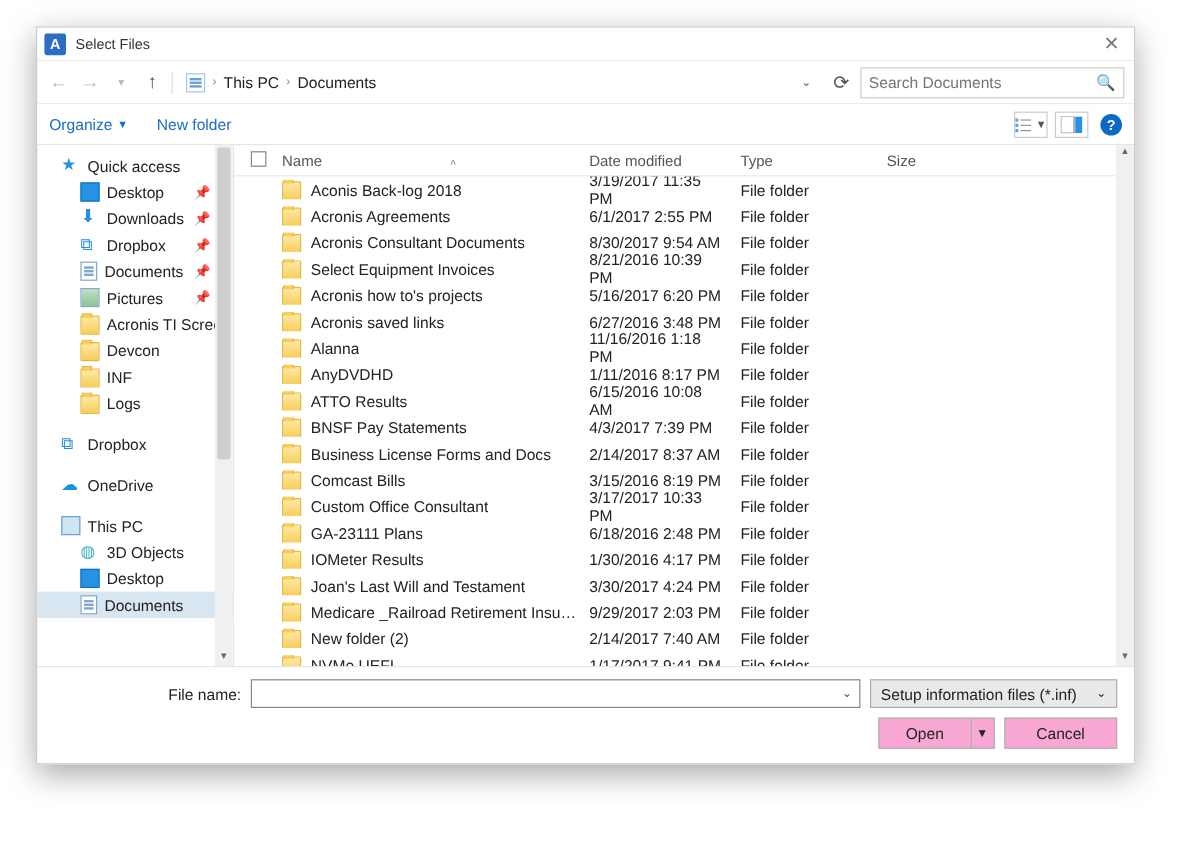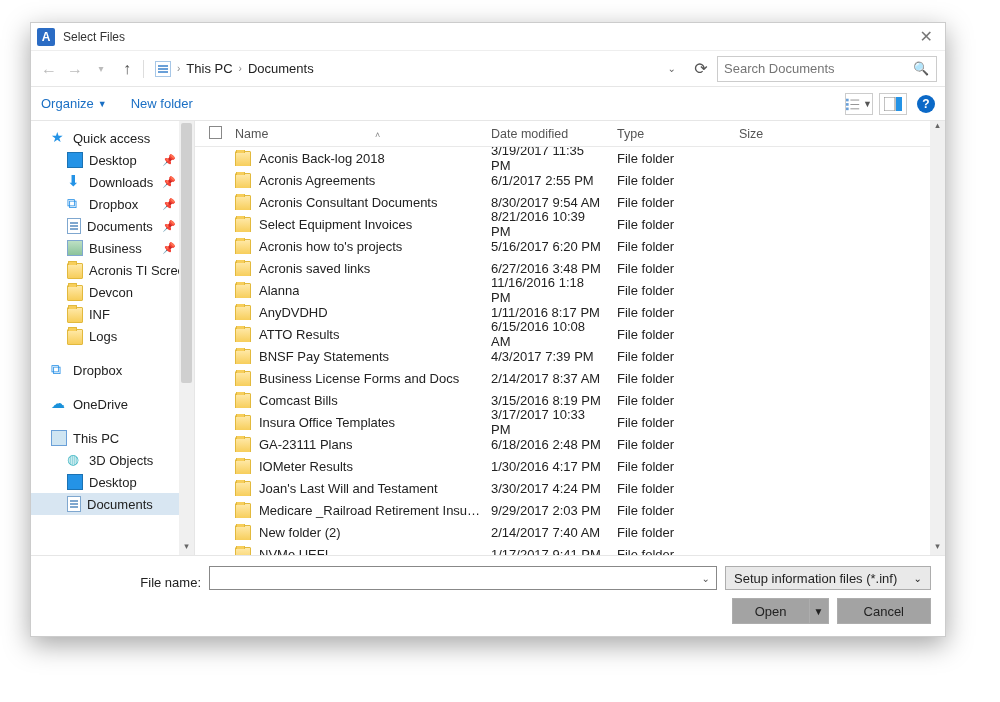--- a/index.html
+++ b/index.html
@@ -80,27 +80,27 @@
   .sort-ind { font-size:9px; color:#888; }
   
   .fp-rows { position:absolute; top:26px; left:0; right:15px; bottom:0; overflow:hidden; }
   .row { height:22px; display:flex; align-items:center; font-size:13px; color:#222; }
   .row .c-name { display:flex; gap:8px; align-items:center; overflow:hidden; white-space:nowrap; text-overflow:ellipsis; }
   .row .name-txt { overflow:hidden; white-space:nowrap; text-overflow:ellipsis; }
   .chkbox { width:13px; height:13px; border:1px solid #888; display:inline-block; background:#fff; }
   
   
   .bottom { border-top:1px solid #e6e6e6; padding:10px 14px 12px 14px; }
-  .fname-row { display:flex; align-items:flex-end; gap:8px; }
+  .fname-row { display:flex; align-items:center; gap:8px; }
   .fname-label { font-size:13px; color:#222; width:156px; text-align:right; }
   .fname-input { flex:1; height:24px; border:1px solid #888; padding:0 6px; font-size:13px; display:flex; align-items:center; justify-content:flex-end; }
   .fname-input .dd { font-size:10px; color:#555; }
   .filter { width:206px; height:24px; border:1px solid #adadad; background:#e9e9e9; display:flex; align-items:center; padding:0 8px; font-size:13px; color:#222; justify-content:space-between; }
   .btns { display:flex; justify-content:flex-end; gap:8px; margin-top:8px; }
-  .btn { height:26px; border:1px solid #adadad; background:#a3a3a3; font-size:13px; color:#222; display:flex; align-items:center; }
+  .btn { height:26px; border:1px solid #adadad; background:#f9a8d4; font-size:13px; color:#222; display:flex; align-items:center; }
   .btn.split .lbl { padding:0 22px; border-right:1px solid #adadad; height:100%; display:flex; align-items:center; }
   .btn.split .dd { width:18px; text-align:center; font-size:10px; }
   .btn.plain { padding: 0 26px; }
 </style>
 </head>
 <body>
 
 <div class="shadow-wrap">
 
   <div class="titlebar">
@@ -187,21 +187,21 @@
             <span style="flex:1;overflow:hidden;text-overflow:ellipsis;">Dropbox</span>
             <span class="pin" style="margin-right:18px;">📌</span>
           </div>
           <div class="sb-item">
             <span class="ico ico-doc"></span>
             <span style="flex:1;overflow:hidden;text-overflow:ellipsis;">Documents</span>
             <span class="pin" style="margin-right:18px;">📌</span>
           </div>
           <div class="sb-item">
             <span class="ico ico-pic"></span>
-            <span style="flex:1;overflow:hidden;text-overflow:ellipsis;">Business</span>
+            <span style="flex:1;overflow:hidden;text-overflow:ellipsis;">Pictures</span>
             <span class="pin" style="margin-right:18px;">📌</span>
           </div>
           <div class="sb-item">
             <span class="ico ico-folder"></span>
             <span style="flex:1;overflow:hidden;text-overflow:ellipsis;">Acronis TI Screen</span>
           </div>
           <div class="sb-item">
             <span class="ico ico-folder"></span>
             <span style="flex:1;overflow:hidden;text-overflow:ellipsis;">Devcon</span>
           </div>
@@ -381,21 +381,21 @@
               <span class="name-txt">Comcast Bills</span>
             </div>
             <div class="col c-date">3/15/2016 8:19 PM</div>
             <div class="col c-type">File folder</div>
             <div class="col c-size"></div>
           </div>
           <div class="row">
             <div class="col c-check"></div>
             <div class="col c-name">
               <span class="ico ico-folder"></span>
-              <span class="name-txt">Insura Office Templates</span>
+              <span class="name-txt">Custom Office Consultant</span>
             </div>
             <div class="col c-date">3/17/2017 10:33 PM</div>
             <div class="col c-type">File folder</div>
             <div class="col c-size"></div>
           </div>
           <div class="row">
             <div class="col c-check"></div>
             <div class="col c-name">
               <span class="ico ico-folder"></span>
               <span class="name-txt">GA-23111 Plans</span>

